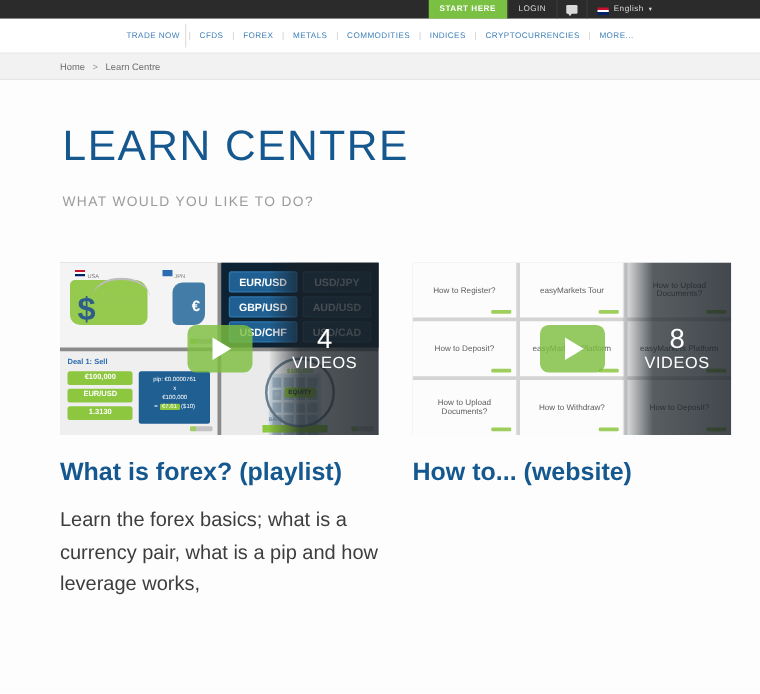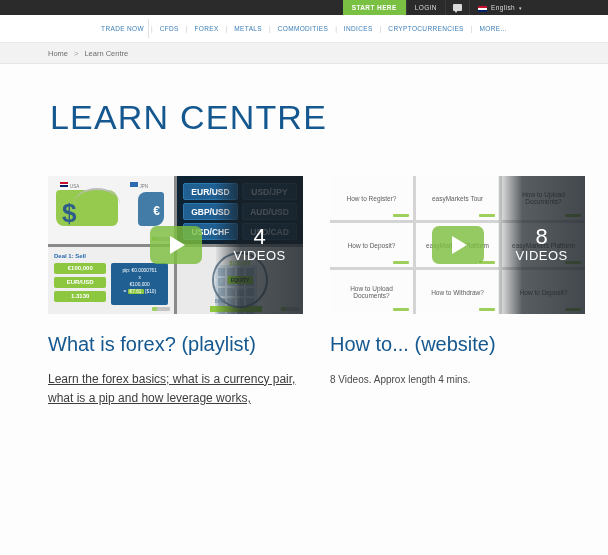--- a/index.html
+++ b/index.html
@@ -165,24 +165,24 @@
     display:flex; align-items:center; justify-content:center;
   }
   .play i {
     display:block; width:0; height:0;
     border-left:15px solid #ffffff;
     border-top:9px solid transparent; border-bottom:9px solid transparent;
     margin-left:4px;
   }
 
   .card-title {
-    color:#15588f; font-size:20px; font-weight:normal; line-height:1.28;
+    color:#15588f; font-size:20px; font-weight:bold; line-height:1.28;
     margin-top:18px; cursor:pointer;
   }
-  .card-desc { color:#3d3d3d; font-size:12px; line-height:1.62; margin-top:12px;text-decoration:underline; }
+  .card-desc { color:#3d3d3d; font-size:16px; line-height:1.62; margin-top:12px; }
   .card-meta { color:#4a4a4a; font-size:10px; margin-top:16px; }
 </style>
 </head>
 <body>
 
 <div class="page">
 
   <div class="topbar">
     <div class="topbar-inner">
       <div class="tb-item tb-start">START HERE</div>
@@ -222,20 +222,21 @@
   <div class="crumbbar">
     <span class="crumb">Home</span>
     <span class="crumb-sep">&gt;</span>
     <span class="crumb">Learn Centre</span>
   </div>
 
   <div class="content">
 
     <div class="hgroup">
       <div class="h-title">LEARN CENTRE</div>
+      <div class="h-sub">WHAT WOULD YOU LIKE TO DO?</div>
     </div>
 
     <div class="cards">
 
       <div class="card">
         <div class="thumb">
           <div class="grid2">
 
             <div class="q q-map">
               <div class="map-us"></div>
@@ -371,18 +372,17 @@
           <div class="vcount">
             <div class="num">8</div>
             <div class="lbl">VIDEOS</div>
           </div>
           <div class="play">
               <i></i>
             </div>
         </div>
 
         <div class="card-title">How to... (website)</div>
-        <div class="card-meta">8 Videos. Approx length 4 mins.</div>
       </div>
 
     </div>
   </div>
 </div>
 
 </body></html>

